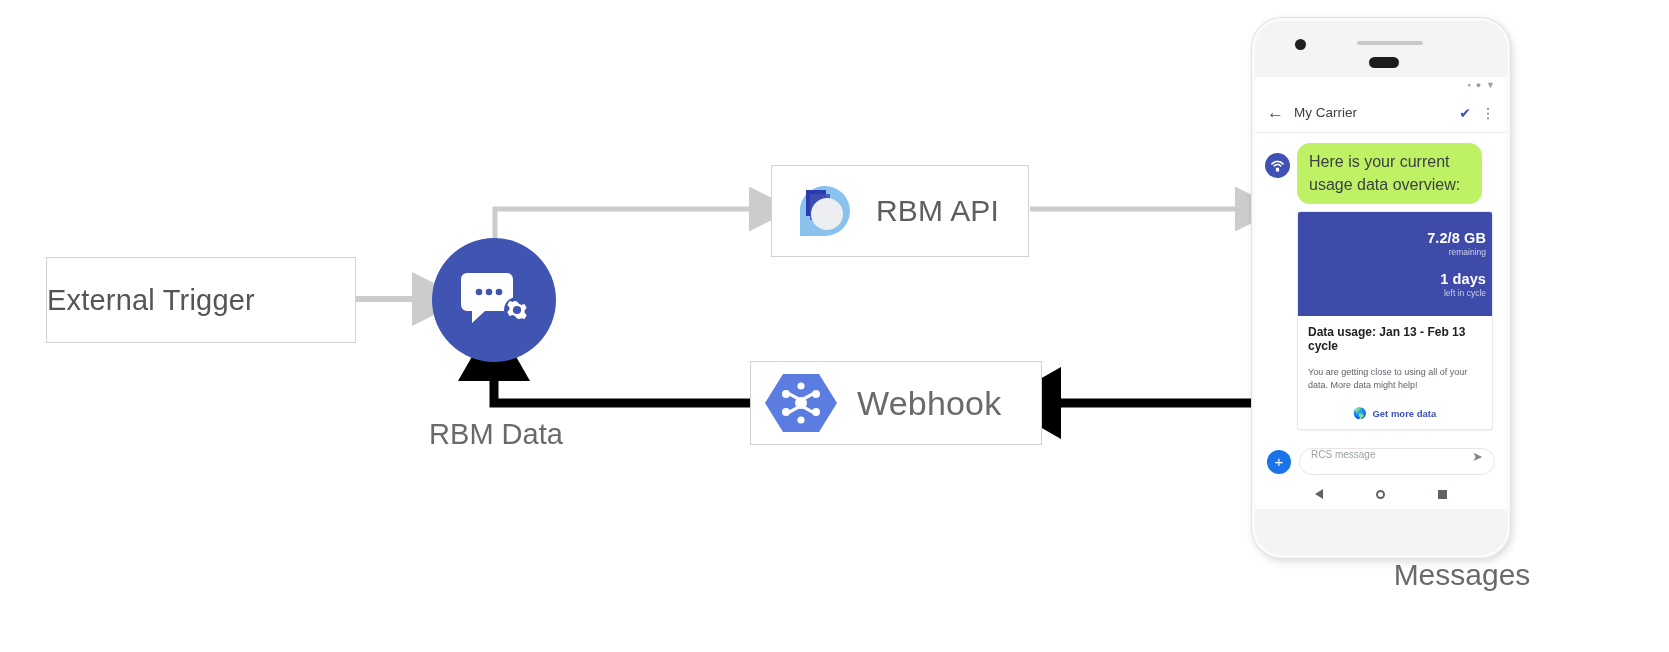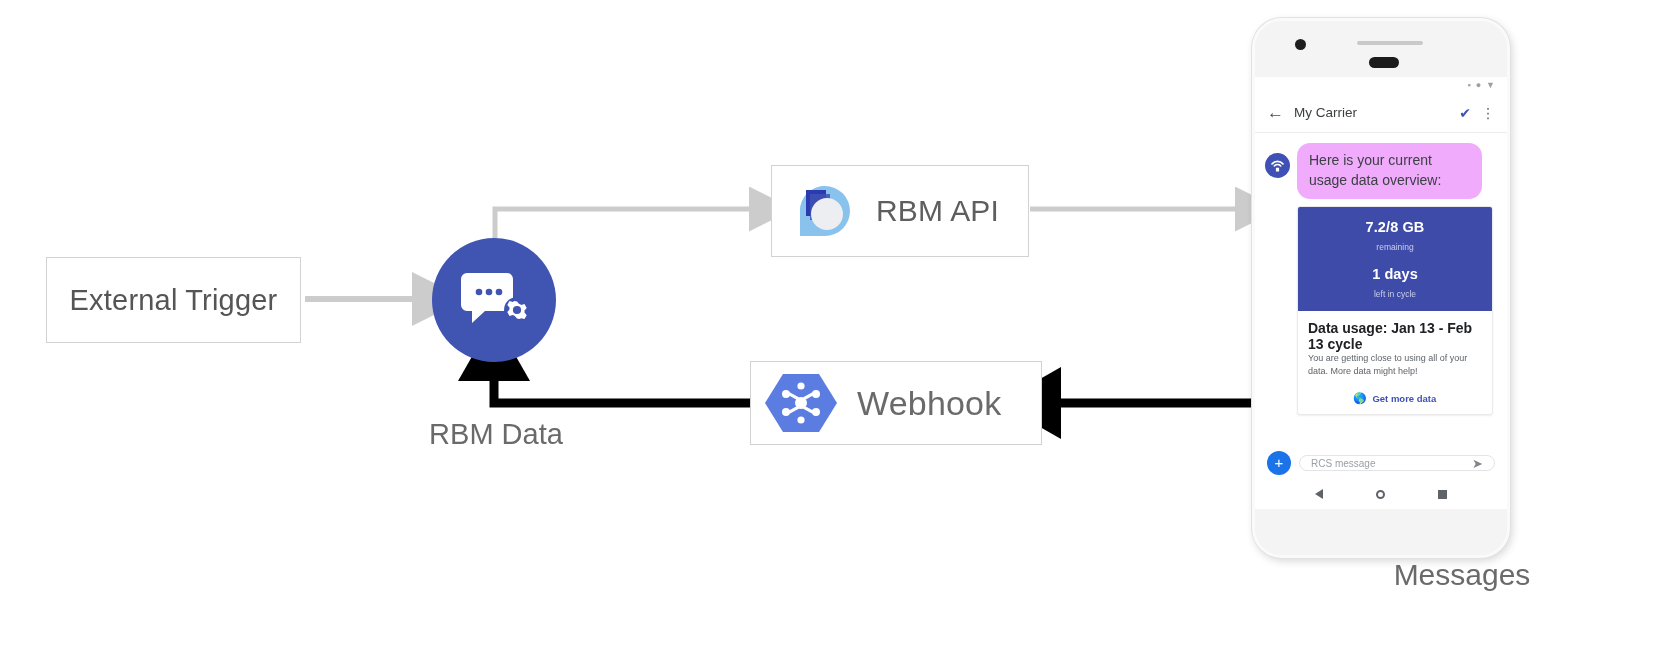--- a/index.html
+++ b/index.html
@@ -21,22 +21,22 @@
   }
   .box-label {
     font-size: 30px;
     color: #5a5a5a;
     font-weight: 300;
     letter-spacing: .2px;
     white-space: nowrap;
   }
 
   
-  #external-trigger { left: 46px; top: 257px; width: 255px; height: 86px;
-                      justify-content: center; }
+  #external-trigger { left: 46px; top: 257px; width: 310px; height: 86px;
+                      }
   #external-trigger .box-label { font-size: 29px; color: #555; }
 
   
   #rbm-api-box { left: 771px; top: 165px; width: 258px; height: 92px; padding-left: 16px; }
   #rbm-api-box .box-label { font-size: 30px; margin-left: 14px; color: #5e5e5e; }
 
   
   #webhook-box { left: 750px; top: 361px; width: 292px; height: 84px; padding-left: 14px; }
   #webhook-box .box-label { font-size: 34px; margin-left: 20px; color: #6a6a6a; }
 
@@ -87,55 +87,55 @@
   #app-title { font-size: 13.5px; color: #3c4043; flex: 1; }
   .appbar-ico { color: #5f6368; font-size: 14px; }
   #shield-icon { color: #3f51b5; font-size: 14px; }
 
   
   #convo { padding: 10px 10px 0 10px; }
   #msg-row { display: flex; align-items: flex-start; gap: 7px; }
   #avatar { width: 25px; height: 25px; border-radius: 50%; background: #3f51b5;
             flex: 0 0 25px; display: flex; align-items: center; justify-content: center;
             margin-top: 10px; }
-  #bubble { background: #f0abfc; border-radius: 13px; padding: 8px 12px;
-            font-size: 14px; color: #3c4043; line-height: 1.42; max-width: 185px; }
+  #bubble { background: #bef264; border-radius: 13px; padding: 8px 12px;
+            font-size: 16px; color: #3c4043; line-height: 1.42; max-width: 185px; }
 
   
   #rich-card { margin: 7px 0 0 32px; width: 196px;
                border: 1px solid #eaeaea; border-radius: 3px; overflow: hidden;
                background: #fff; box-shadow: 0 1px 2px rgba(0,0,0,.07); }
   #card-media { position: relative; height: 104px; background: #3f4ba8;
                 display: flex; align-items: center; }
   #gauge-wrap { position: relative; width: 86px; height: 86px; margin-left: 10px; }
   #gauge-pct { position: absolute; inset: 0; display: flex; align-items: baseline;
                justify-content: center; color: #fff; }
   #gauge-num { font-size: 27px; font-weight: 300; letter-spacing: -.5px; }
   #gauge-sym { font-size: 12px; font-weight: 300; margin-left: 1px; }
-  #card-media-right { flex: 1; text-align: center; color: #fff; }
+  #card-media-right { flex: 1; text-align: right; color: #fff; padding-right: 6px; }
   .stat-big { font-size: 14.5px; font-weight: 700; letter-spacing: .1px; }
-  .stat-sub { font-size: 8.5px; color: #c9cfeb; margin-top: 7px; }
+  .stat-sub { font-size: 8.5px; color: #c9cfeb; margin-top: 1px; }
   .stat-gap { height: 14px; }
 
   #card-body { padding: 9px 10px 6px 10px; }
-  #card-title { font-size: 14px; font-weight: 700; color: #202124; margin-bottom: 0; }
+  #card-title { font-size: 12px; font-weight: 700; color: #202124; margin-bottom: 13px; }
   #card-desc { font-size: 9px; color: #5f6368; line-height: 1.42; }
   #card-action { display: flex; align-items: center; justify-content: center;
                  gap: 5px; padding: 9px 0 9px 0; }
   #globe-icon { color: #3f51b5; font-size: 11px; }
   #card-action-label { font-size: 9.5px; color: #3f51b5; font-weight: 700; }
 
   
   #compose { position: absolute; left: 0; bottom: 34px; width: 100%;
              display: flex; align-items: center; gap: 8px; padding: 0 12px; }
   #plus-btn { width: 24px; height: 24px; border-radius: 50%; background: #1a73e8;
               color: #fff; font-size: 15px; display: flex; align-items: center;
               justify-content: center; flex: 0 0 24px; line-height: 0; }
-  #compose-field { flex: 1; height: 16px; border: 1px solid #e4e4e4; border-radius: 14px;
-                   display: flex; align-items: center; padding: 0 11px; }
+  #compose-field { flex: 1; height: 27px; border: 1px solid #e4e4e4; border-radius: 14px;
+                   display: flex; padding: 0 11px; }
   #compose-placeholder { font-size: 10px; color: #9aa0a6; flex: 1; }
   #send-icon { color: #80868b; font-size: 13px; }
 
   
   #nav-bar { position: absolute; left: 0; bottom: 0; width: 100%; height: 30px;
              display: flex; align-items: center; justify-content: space-around;
              padding: 0 34px; background: #fff; }
   .nav-ico { color: #5f6368; }
   #nav-back { width: 0; height: 0; border-top: 5px solid transparent;
               border-bottom: 5px solid transparent; border-right: 8px solid #5f6368; }

